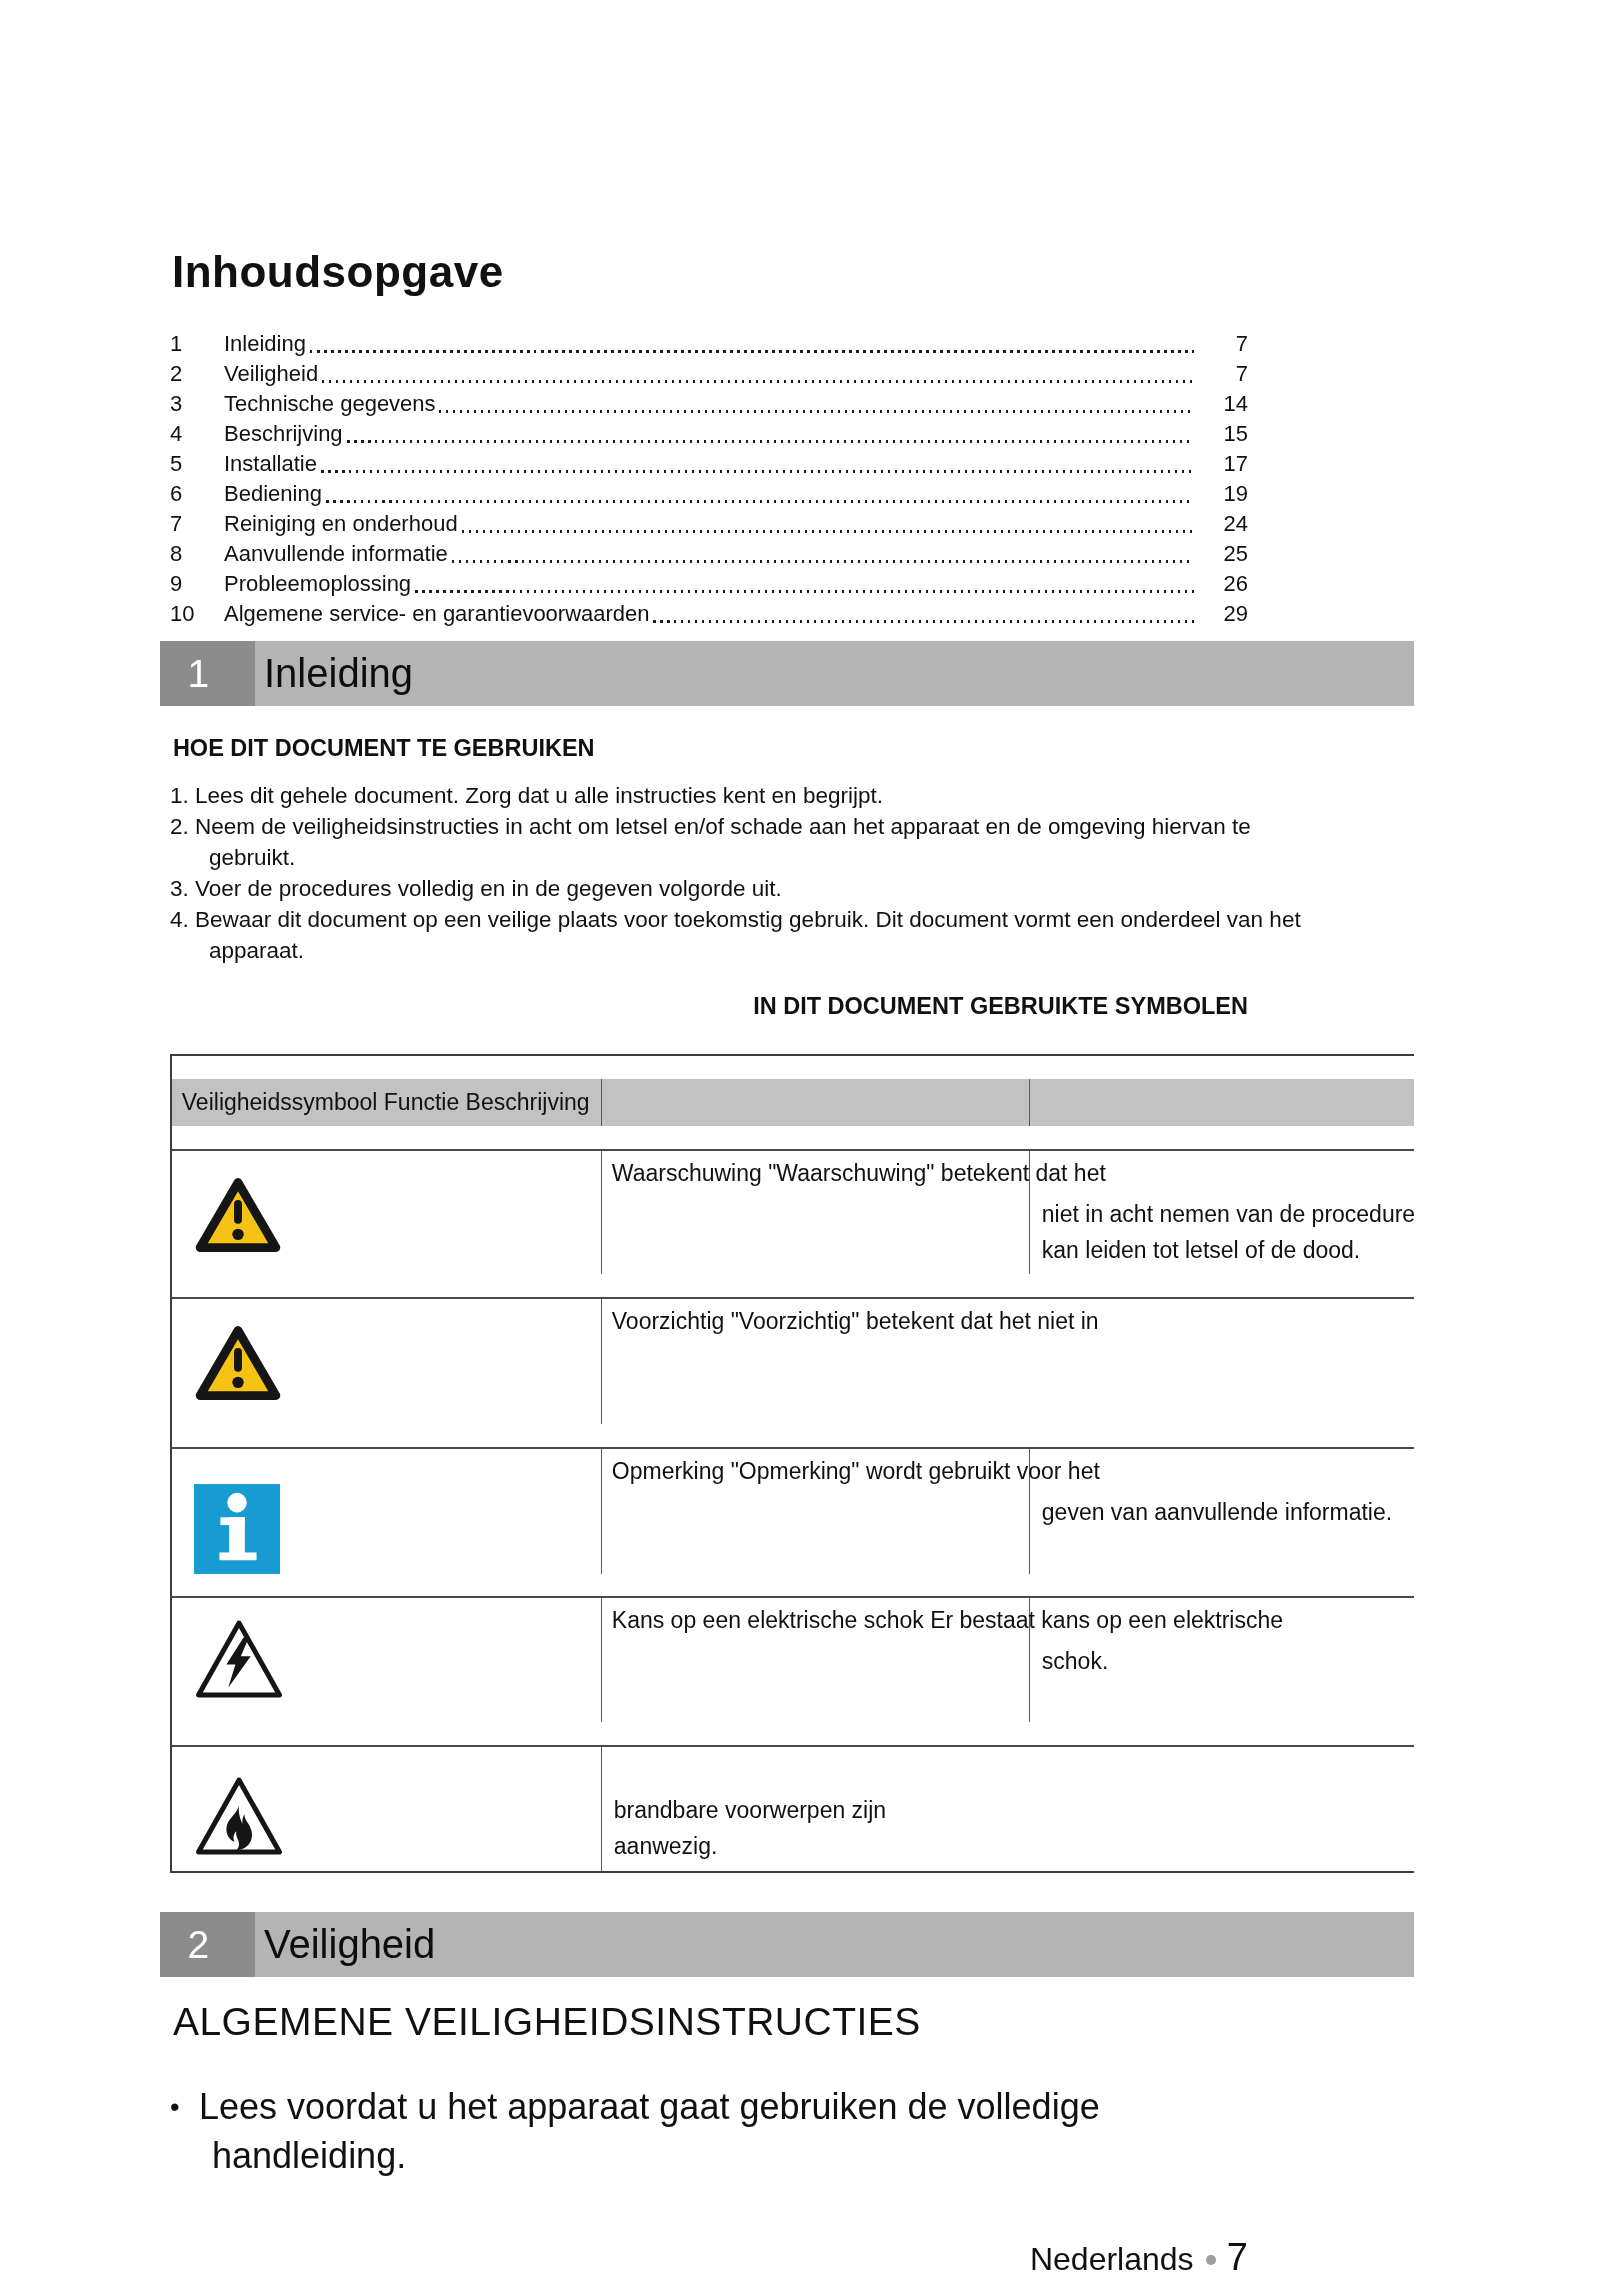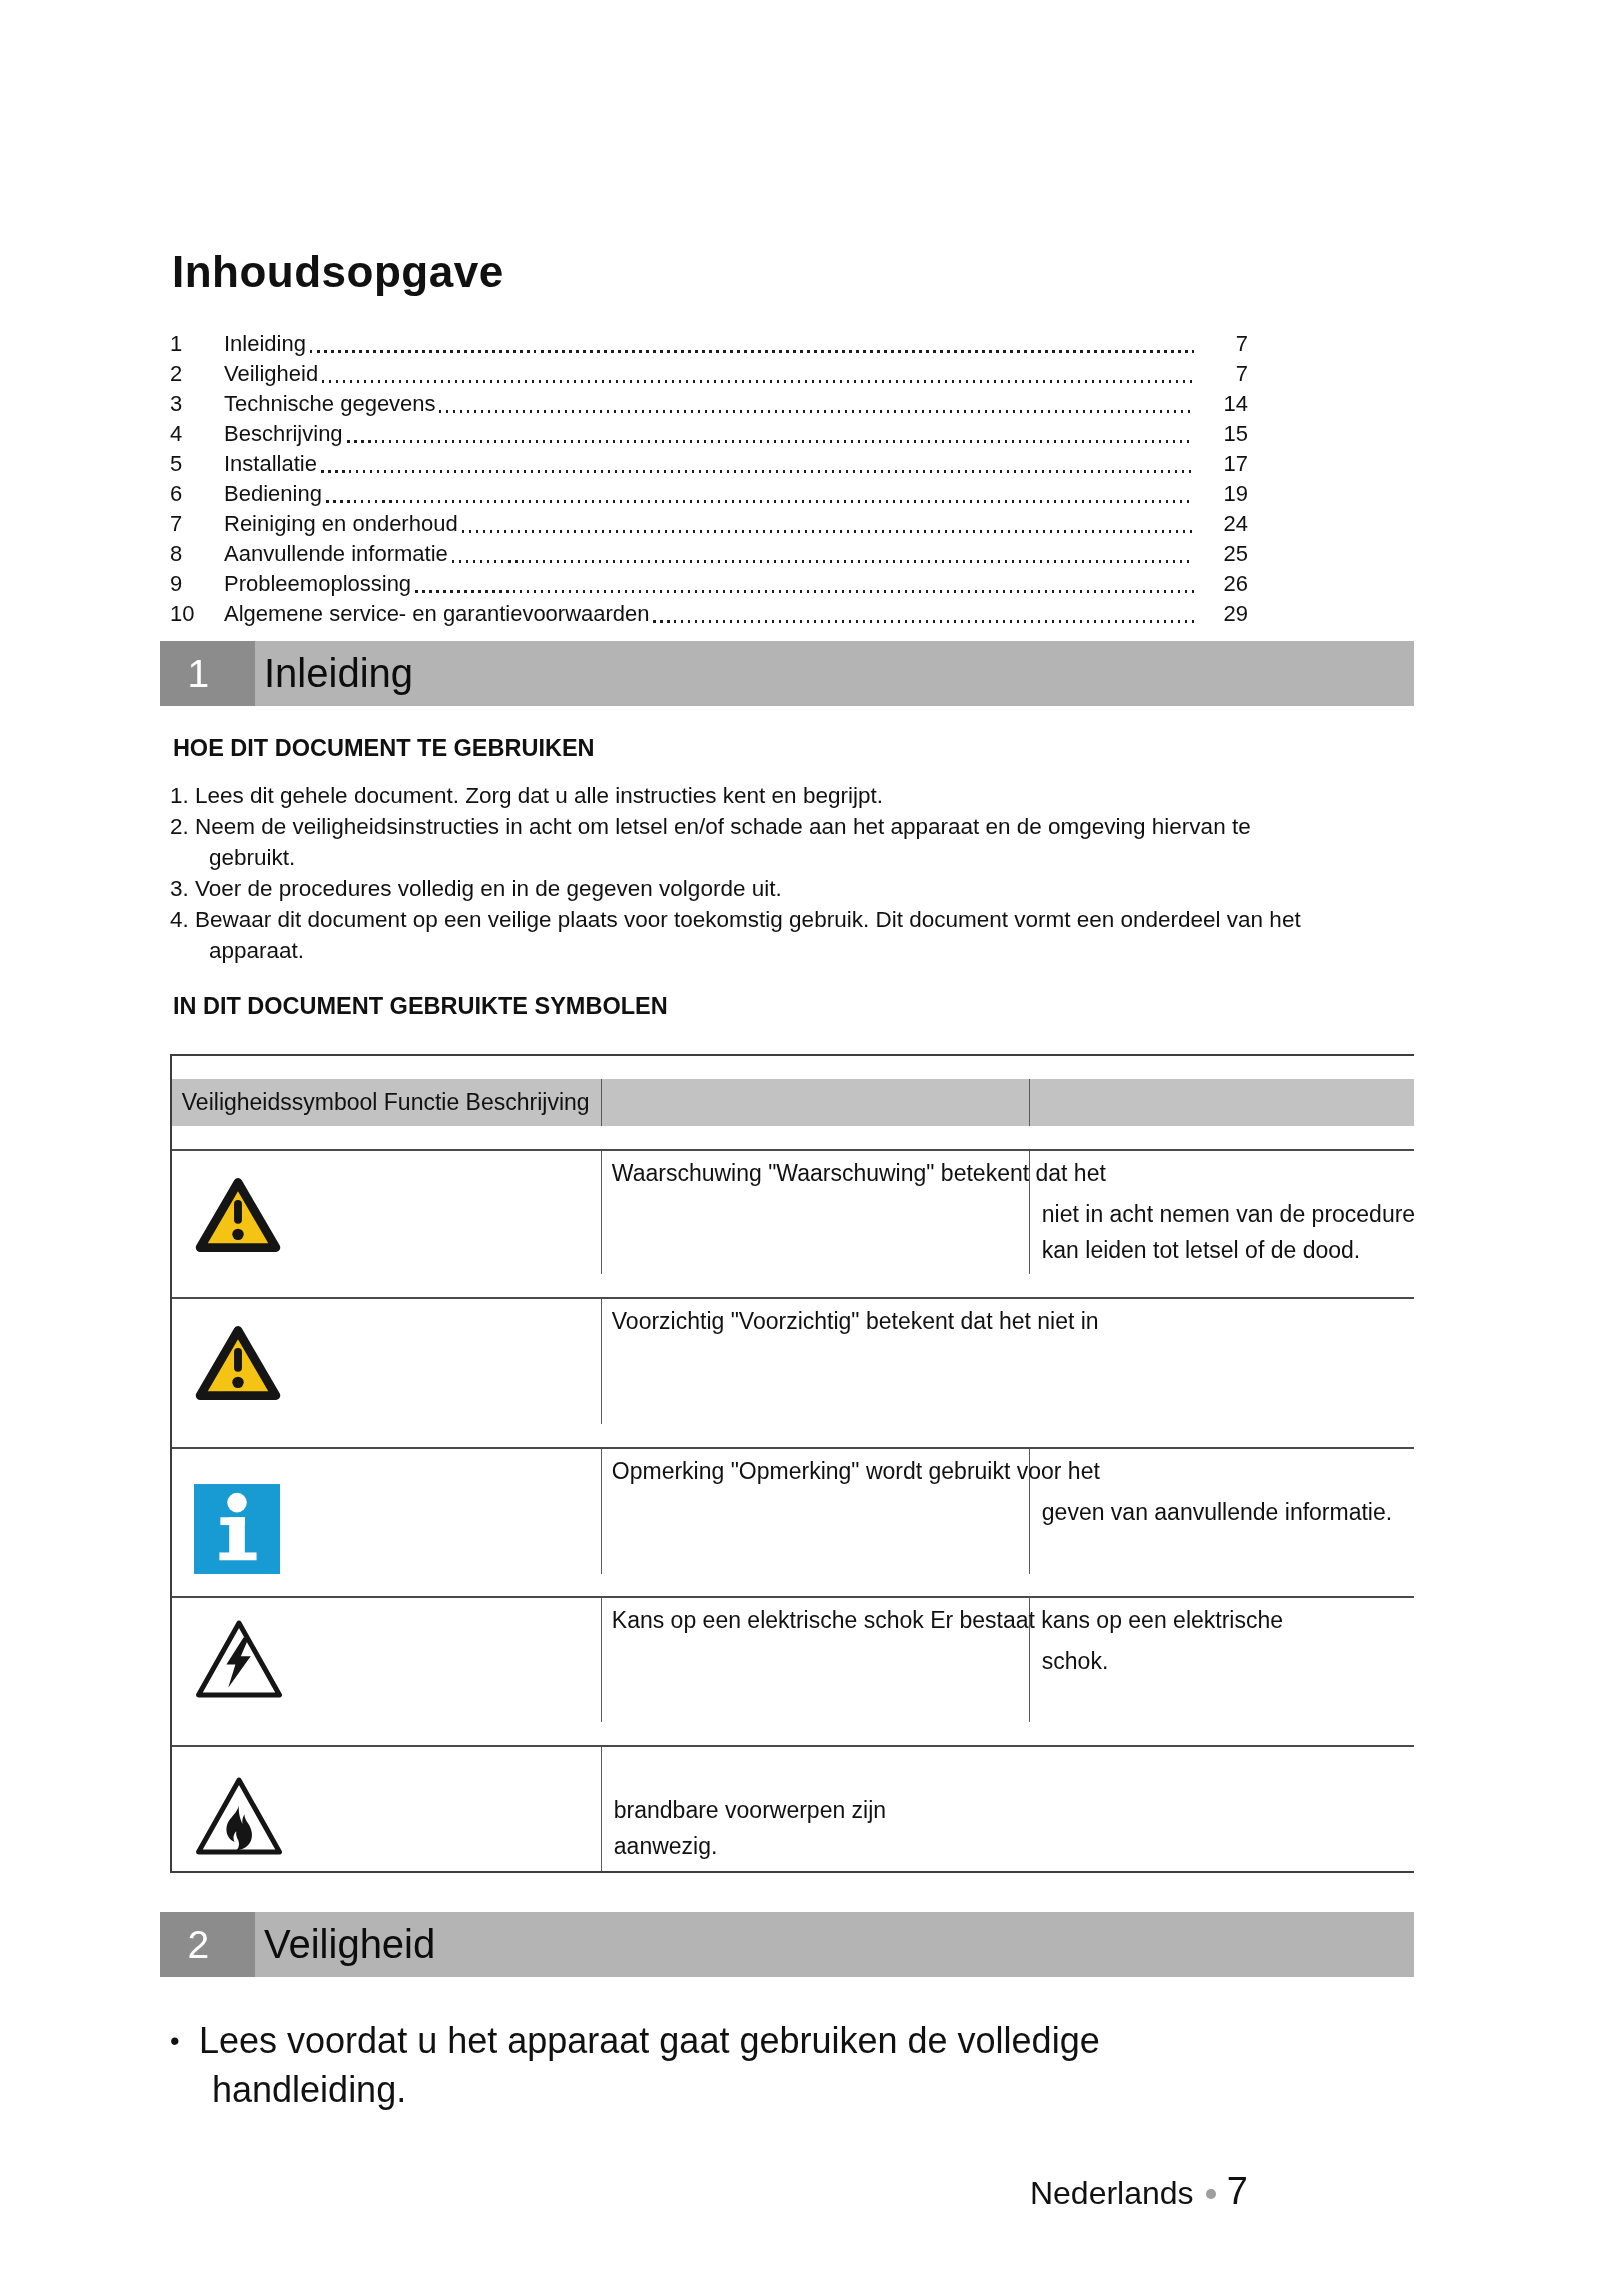--- a/index.html
+++ b/index.html
@@ -38,21 +38,21 @@
   .bar2 { margin-top: 39px; }
   .section-num {
     width: 95px; height: 65px; flex: none;
     background: #8c8c8c; color: #ffffff;
     font-size: 39px; line-height: 65px;
     box-sizing: border-box; padding-left: 27.4px;
   }
   .section-title { font-size: 40px; color: #0d0d0d; margin-left: 8.8px; }
   
   .sub-heading { margin: 29px 0 0 2.9px; font-size: 23.5px; line-height: 27.4px; font-weight: bold; }
-  .sub-heading.symbols { margin-top: 27.4px; }
+  .sub-heading.symbols { margin-top: 27.4px; text-align: right; }
   .steps { margin-top: 17.6px; font-size: 22.5px; }
   .step-line { line-height: 31px; white-space: nowrap; }
   .step-cont { line-height: 31px; padding-left: 39px; white-space: nowrap; }
   
   .symbols-table {
     margin-top: 33px; width: 1286px; box-sizing: border-box;
     border: 2px solid #3d3d3d; border-top-width: 2.9px;
   }
   .trow { display: grid; grid-template-columns: 429px 428px 424px; border-top: 2px solid #4a4a4a; margin-top: 23px; }
   .trow.t-head { border-top: 0; background: #c2c2c2; height: 47px; }
@@ -262,20 +262,21 @@
       </div>
     </div>
 
   </div>
 
   <div class="section-bar bar2">
     <span class="section-num">2</span>
     <span class="section-title">Veiligheid</span>
   </div>
 
+  <div class="safety-heading">ALGEMENE VEILIGHEIDSINSTRUCTIES</div>
 
   <div class="safety-bullet">
     <div class="bullet-row">
       <span class="bullet-glyph">•</span>
       <span>Lees voordat u het apparaat gaat gebruiken de volledige</span>
     </div>
     <div class="bullet-cont">handleiding.</div>
   </div>
 
   <div class="page-footer">

